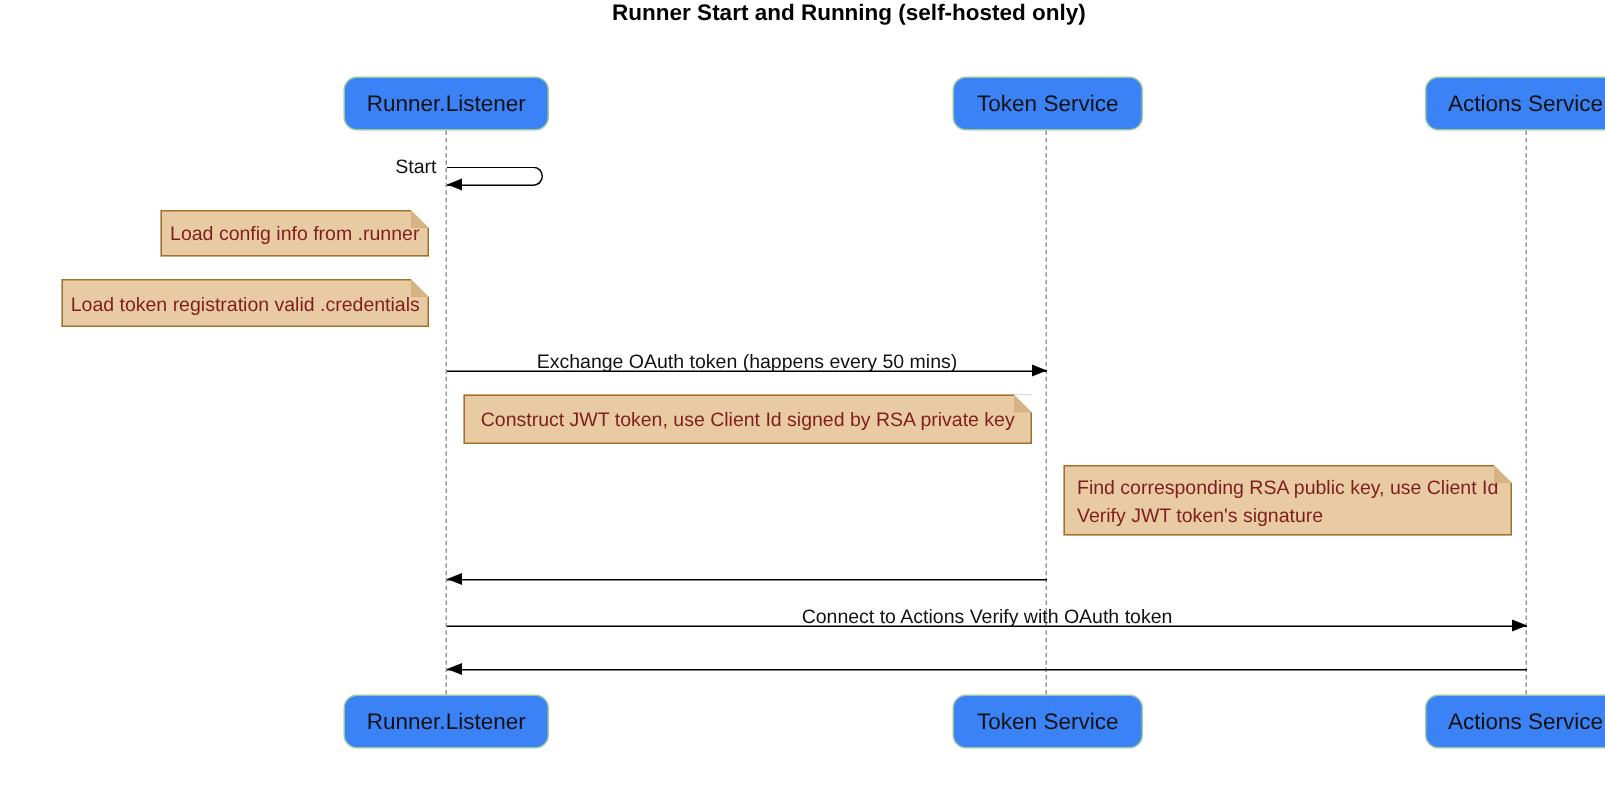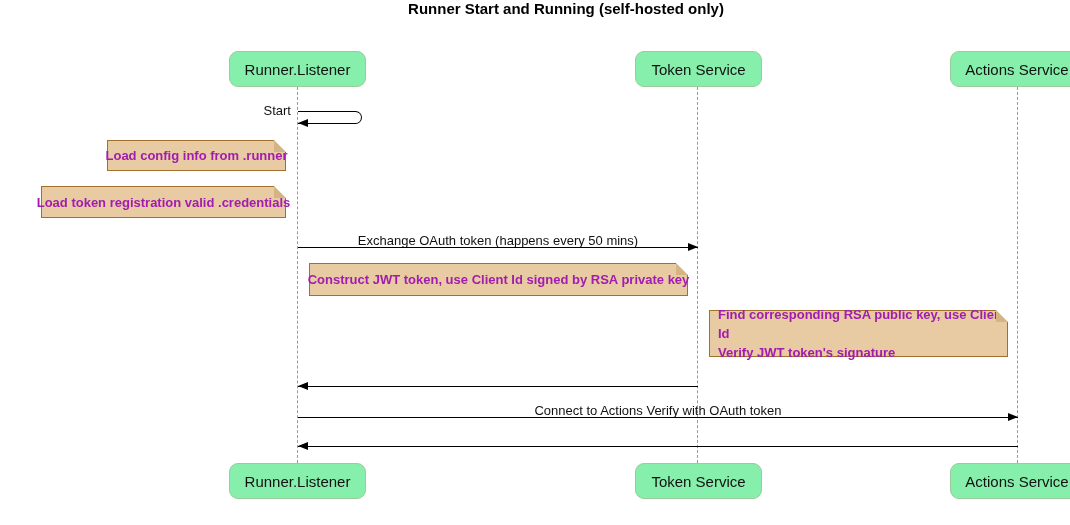--- a/index.html
+++ b/index.html
@@ -17,21 +17,21 @@
   .title {
     left: 0; top: 11; width: 1070px;
     text-align: center;
     font-size: 15px;
     font-weight: bold;
     color: #000000;
   }
 
   .actor {
     height: 36px;
-    background: #86efac;
+    background: #3b82f6;
     border: 1px solid #9bcb9b;
     border-radius: 9px;
     display: flex;
     align-items: center;
     justify-content: center;
     font-size: 15px;
     color: #111111;
     box-sizing: border-box;
     white-space: nowrap;
   }
@@ -78,26 +78,25 @@
     font-size: 13px;
     text-align: right;
     white-space: nowrap;
   }
 
   .note {
     background: #e8cba3;
     border: 1px solid #a0702c;
     box-sizing: border-box;
     font-size: 13px;
-    color: #a21caf;
+    color: #7f1d1d;
     display: flex;
     align-items: center;
     justify-content: center;
     white-space: nowrap;
-    font-weight: bold;
   }
   .note::before {
     content: "";
     position: absolute;
     top: -1px; right: -1px;
     width: 0; height: 0;
     border-style: solid;
     border-width: 0 12px 12px 0;
     border-color: #ffffff #ffffff #d5b382 #d5b382;
   }

